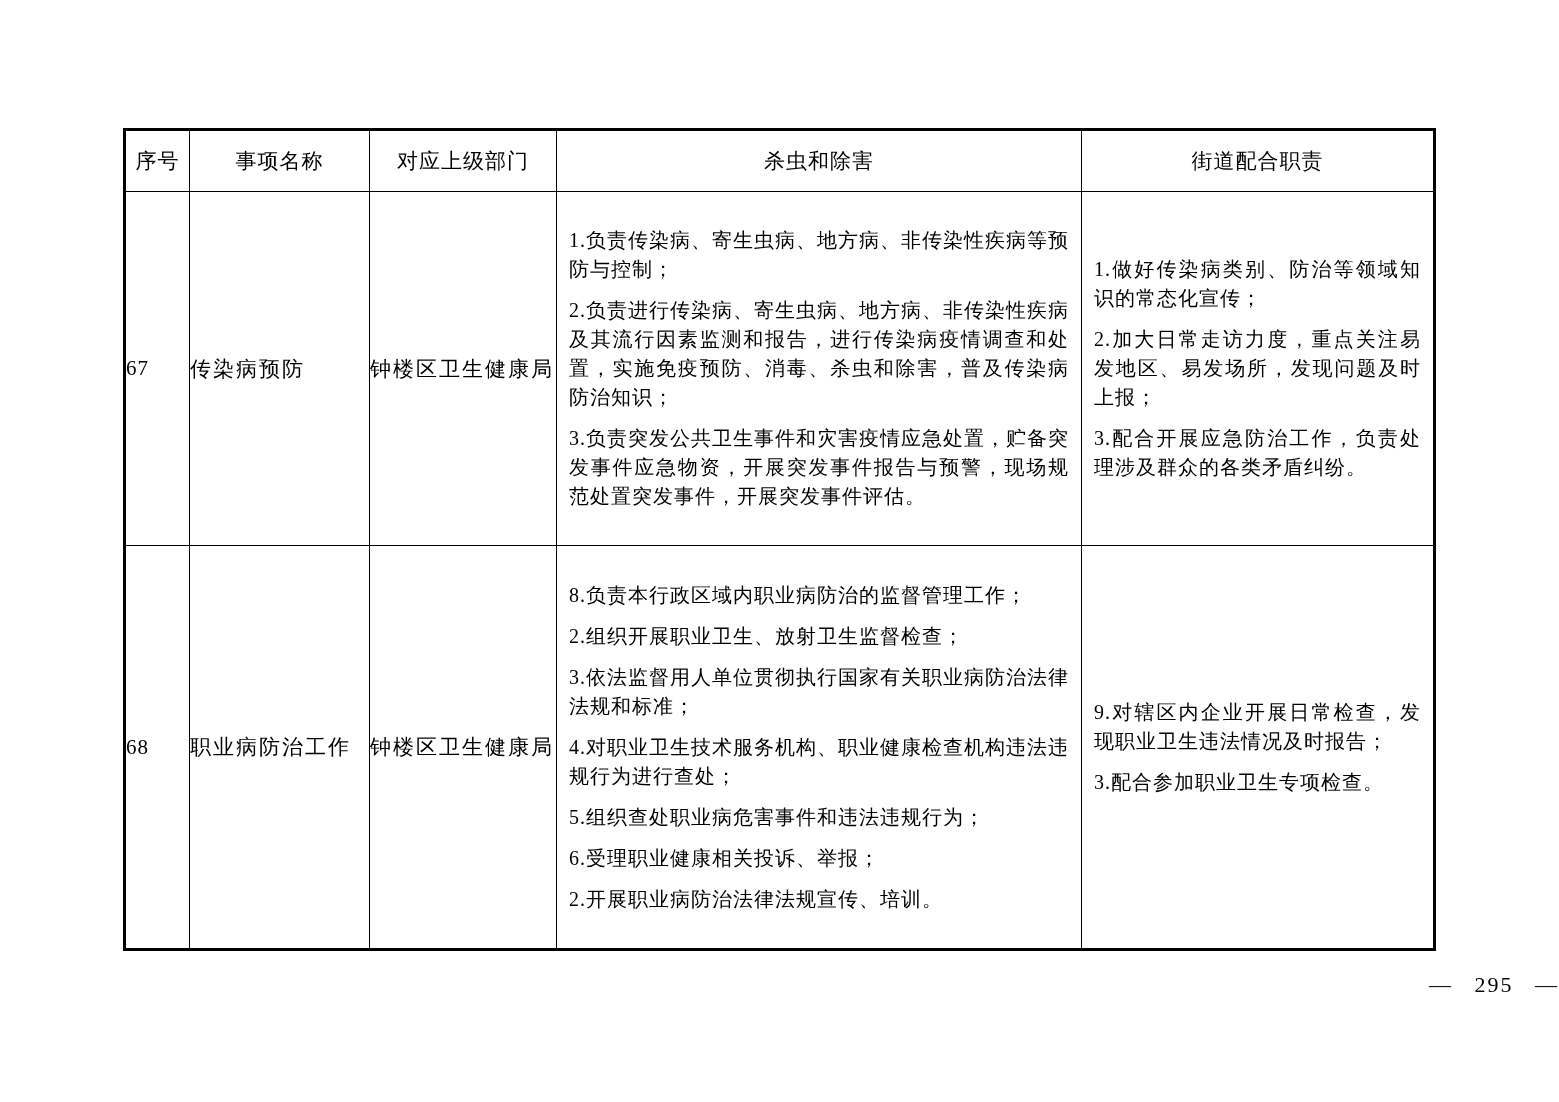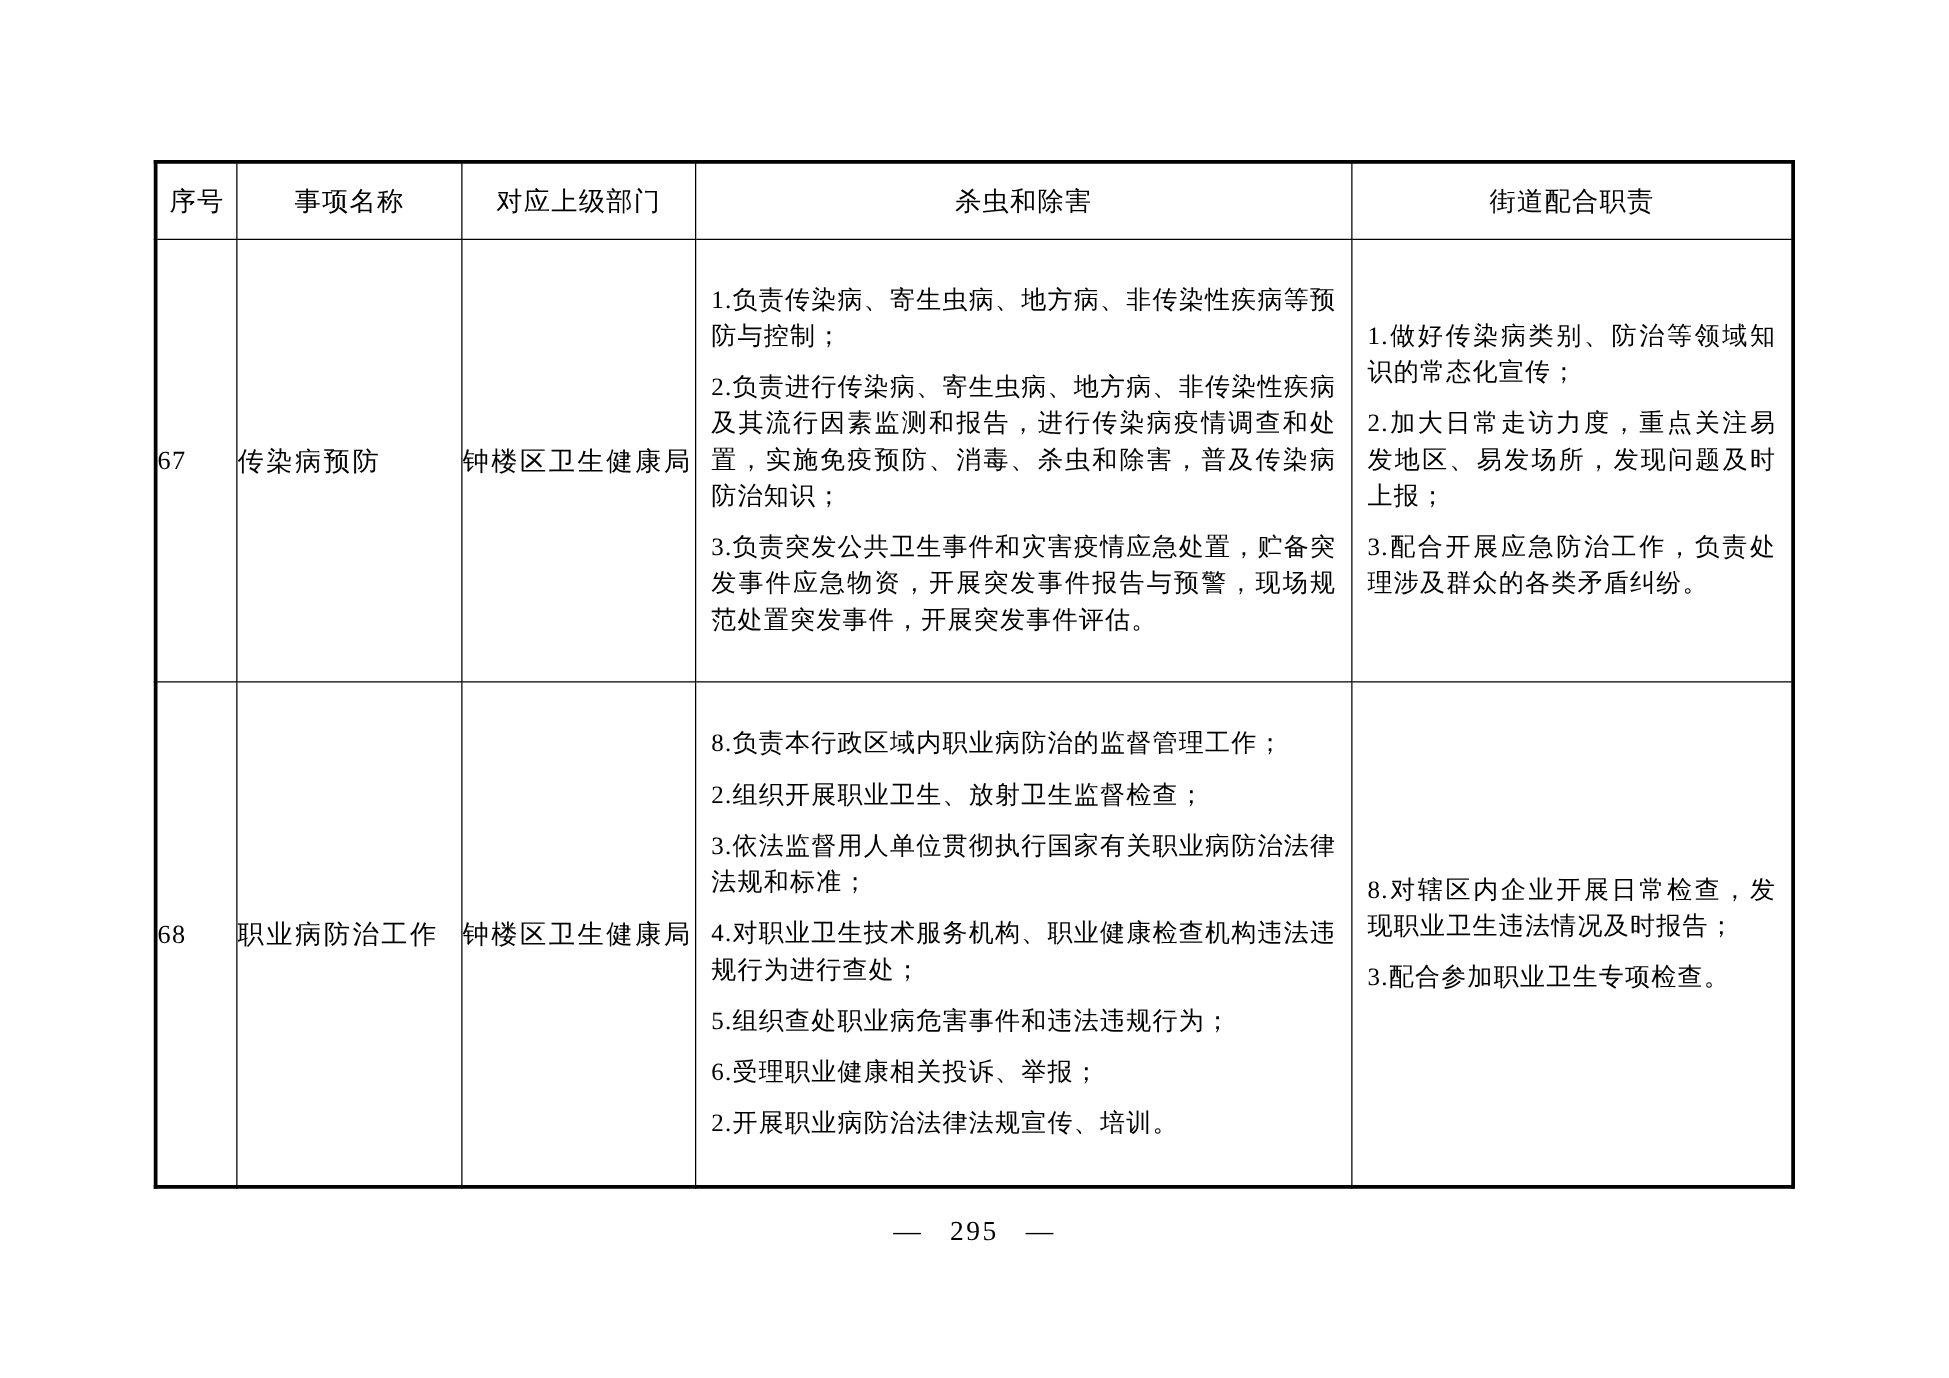--- a/index.html
+++ b/index.html
@@ -63,21 +63,21 @@
     line-height: 29px;
     text-align: justify;
     text-justify: inter-character;
     letter-spacing: 1px;
   }
   .page-footer {
     position: absolute;
     left: 0;
     top: 972px;
     width: 1559px;
-    text-align: center;
+    text-align: right;
     font-size: 22px;
     word-spacing: 14px;
     letter-spacing: 2px;
   }
 </style>
 </head>
 <body>
 
 <div class="page">
 
@@ -121,21 +121,21 @@
         <td class="c-duties">
             <p class="duty">8.负责本行政区域内职业病防治的监督管理工作；</p>
             <p class="duty">2.组织开展职业卫生、放射卫生监督检查；</p>
             <p class="duty">3.依法监督用人单位贯彻执行国家有关职业病防治法律法规和标准；</p>
             <p class="duty">4.对职业卫生技术服务机构、职业健康检查机构违法违规行为进行查处；</p>
             <p class="duty">5.组织查处职业病危害事件和违法违规行为；</p>
             <p class="duty">6.受理职业健康相关投诉、举报；</p>
             <p class="duty">2.开展职业病防治法律法规宣传、培训。</p>
           </td>
         <td class="c-duties">
-            <p class="duty">8.对辖区内企业开展日常检查，发现职业卫生违法情况及时报告；</p>
+            <p class="duty">9.对辖区内企业开展日常检查，发现职业卫生违法情况及时报告；</p>
             <p class="duty">3.配合参加职业卫生专项检查。</p>
           </td>
       </tr>
     </tbody>
   </table>
 
   <div class="page-footer">— 295 —</div>
 
 </div>
 

